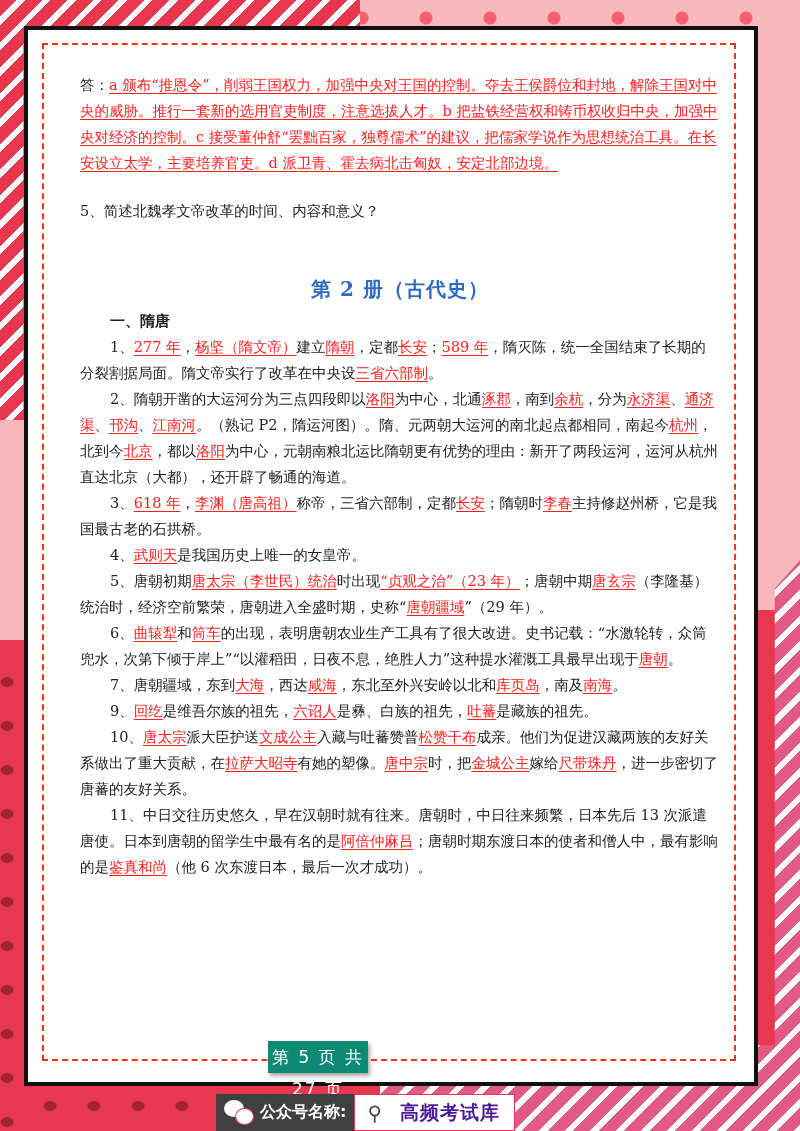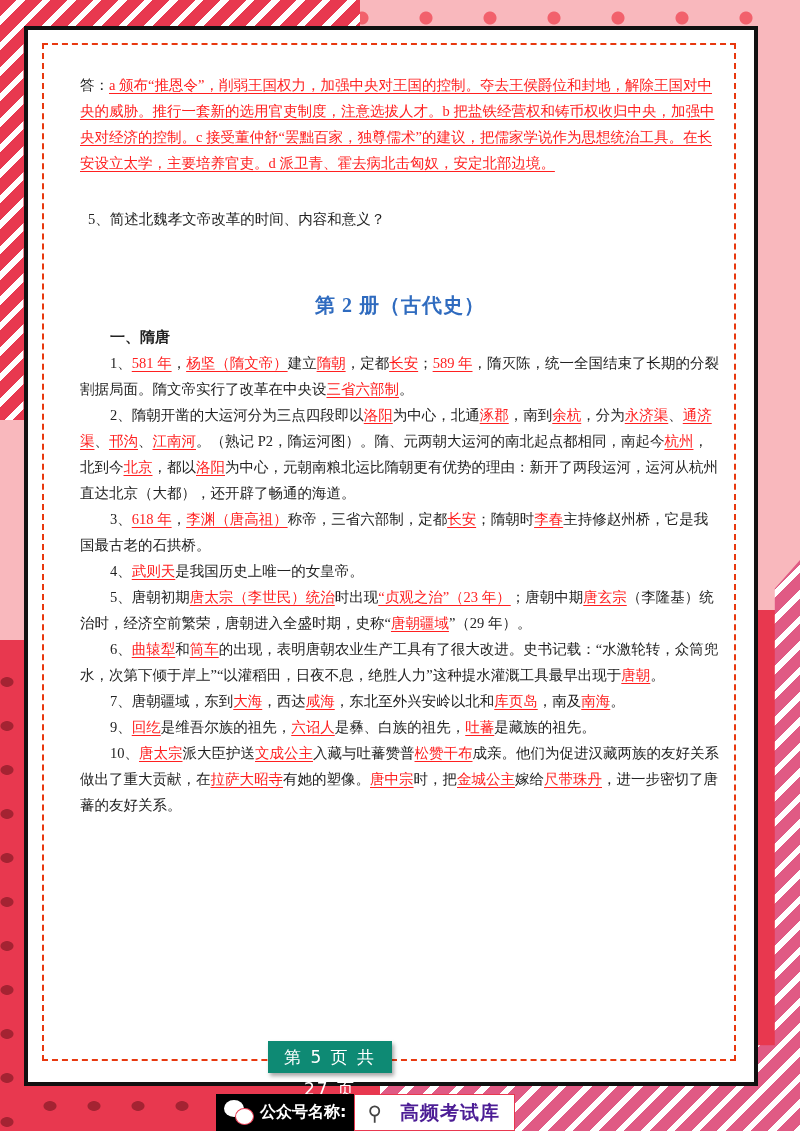--- a/index.html
+++ b/index.html
@@ -44,44 +44,44 @@
   .frame {
     position: absolute; left: 24px; top: 26px; width: 734px; height: 1060px;
     background: #ffffff; border: 4px solid #111; box-sizing: border-box;
   }
   .dashed {
     position: absolute; left: 42px; top: 43px; width: 694px; height: 1018px;
     border: 2px dashed #e8380f; box-sizing: border-box;
   }
   .content {
     position: absolute; left: 80px; top: 72px; width: 640px;
-    font-size: 14.5px; line-height: 26px; color: #222; font-family: Liberation Serif, serif;
+    font-size: 14.5px; line-height: 26px; color: #222;
   }
   .p { margin: 0; }
   .answer { color: #ff2020; text-decoration: underline; text-underline-offset: 3px; }
   .hl { color: #ff2020; text-decoration: underline; text-underline-offset: 3px; }
   .gap { height: 22px; }
-  .q { margin: 8px; }
+  .q { margin: 0; }
   .title {
     text-align: center; color: #2f6bbf; font-size: 20px; font-weight: bold;
     margin: 30px 0 6px 0; letter-spacing: 1px;
   }
   .section { font-weight: bold; margin: 0 0 0 30px; font-size: 15px; }
   .item { text-indent: 30px; margin: 0; }
   .page-badge {
-    position: absolute; left: 268px; top: 1041px; width: 124px; height: 32px;
+    position: absolute; left: 268px; top: 1041px; width: 100px; height: 32px;
     background: #0e8a74; color: #fff; font-family: "DejaVu Sans", sans-serif;
     font-size: 17px; line-height: 32px; text-align: center; letter-spacing: 2px;
     box-shadow: 2px 3px 4px rgba(0,0,0,0.35);
   }
   .footer {
     position: absolute; left: 216px; top: 1094px; height: 37px; display: flex; align-items: stretch;
   }
   .footer-left {
-    background: #000000; color: #fff; display: flex; align-items: center; padding: 0 8px 0 8px;
+    background: #404040; color: #fff; display: flex; align-items: center; padding: 0 8px 0 8px;
     font-family: "DejaVu Sans", sans-serif; font-weight: bold; font-size: 16px;
   }
   .wechat { width: 30px; height: 26px; position: relative; margin-right: 6px; }
   .wechat .b1 { position: absolute; left: 0; top: 0; width: 20px; height: 17px; background: #fff; border-radius: 50%; }
   .wechat .b2 { position: absolute; left: 11px; top: 8px; width: 17px; height: 15px; background: #fff; border-radius: 50%; border: 1px solid #e8384f; }
   .footer-right {
     background: #fff; display: flex; align-items: center; padding: 0 14px 0 12px; border: 1px solid #e8384f;
   }
   .search-glyph { font-size: 20px; color: #444; margin-right: 18px; font-family: "DejaVu Sans", sans-serif; }
   .footer-name { color: #4c1d95; font-size: 19px; font-weight: bold; font-family: "DejaVu Sans", sans-serif; letter-spacing: 1px; }
@@ -102,29 +102,30 @@
 <div class="content">
   <p class="p"><span>答：</span><span class="answer">a 颁布“推恩令”，削弱王国权力，加强中央对王国的控制。夺去王侯爵位和封地，解除王国对中央的威胁。推行一套新的选用官吏制度，注意选拔人才。b 把盐铁经营权和铸币权收归中央，加强中央对经济的控制。c 接受董仲舒“罢黜百家，独尊儒术”的建议，把儒家学说作为思想统治工具。在长安设立太学，主要培养官吏。d 派卫青、霍去病北击匈奴，安定北部边境。</span></p>
   <div class="gap"></div>
   <p class="q">5、简述北魏孝文帝改革的时间、内容和意义？</p>
   <div class="gap"></div>
 
   <div class="title">第 2 册（古代史）</div>
   <p class="section">一、隋唐</p>
 
   <div id="items">
-      <p class="item"><span>1、</span><span class="hl">581 年</span><span>，</span><span class="hl">杨坚（隋文帝）</span><span>建立</span><span class="hl">隋朝</span><span>，定都</span><span class="hl">长安</span><span>；</span><span class="hl">589 年</span><span>，隋灭陈，统一全国结束了长期的分裂割据局面。隋文帝实行了改革在中央设</span><span class="hl">三省六部制</span><span>。</span></p>
+      <p class="item"><span>1、</span><span class="hl">277 年</span><span>，</span><span class="hl">杨坚（隋文帝）</span><span>建立</span><span class="hl">隋朝</span><span>，定都</span><span class="hl">长安</span><span>；</span><span class="hl">589 年</span><span>，隋灭陈，统一全国结束了长期的分裂割据局面。隋文帝实行了改革在中央设</span><span class="hl">三省六部制</span><span>。</span></p>
       <p class="item"><span>2、隋朝开凿的大运河分为三点四段即以</span><span class="hl">洛阳</span><span>为中心，北通</span><span class="hl">涿郡</span><span>，南到</span><span class="hl">余杭</span><span>，分为</span><span class="hl">永济渠</span><span>、</span><span class="hl">通济渠</span><span>、</span><span class="hl">邗沟</span><span>、</span><span class="hl">江南河</span><span>。（熟记 P2，隋运河图）。隋、元两朝大运河的南北起点都相同，南起今</span><span class="hl">杭州</span><span>，北到今</span><span class="hl">北京</span><span>，都以</span><span class="hl">洛阳</span><span>为中心，元朝南粮北运比隋朝更有优势的理由：新开了两段运河，运河从杭州直达北京（大都），还开辟了畅通的海道。</span></p>
       <p class="item"><span>3、</span><span class="hl">618 年</span><span>，</span><span class="hl">李渊（唐高祖）</span><span>称帝，三省六部制，定都</span><span class="hl">长安</span><span>；隋朝时</span><span class="hl">李春</span><span>主持修赵州桥，它是我国最古老的石拱桥。</span></p>
       <p class="item"><span>4、</span><span class="hl">武则天</span><span>是我国历史上唯一的女皇帝。</span></p>
       <p class="item"><span>5、唐朝初期</span><span class="hl">唐太宗（李世民）统治</span><span>时出现</span><span class="hl">“贞观之治”（23 年）</span><span>；唐朝中期</span><span class="hl">唐玄宗</span><span>（李隆基）统治时，经济空前繁荣，唐朝进入全盛时期，史称“</span><span class="hl">唐朝疆域</span><span>”（29 年）。</span></p>
       <p class="item"><span>6、</span><span class="hl">曲辕犁</span><span>和</span><span class="hl">筒车</span><span>的出现，表明唐朝农业生产工具有了很大改进。史书记载：“水激轮转，众筒兜水，次第下倾于岸上”“以灌稻田，日夜不息，绝胜人力”这种提水灌溉工具最早出现于</span><span class="hl">唐朝</span><span>。</span></p>
       <p class="item"><span>7、唐朝疆域，东到</span><span class="hl">大海</span><span>，西达</span><span class="hl">咸海</span><span>，东北至外兴安岭以北和</span><span class="hl">库页岛</span><span>，南及</span><span class="hl">南海</span><span>。</span></p>
       <p class="item"><span>9、</span><span class="hl">回纥</span><span>是维吾尔族的祖先，</span><span class="hl">六诏人</span><span>是彝、白族的祖先，</span><span class="hl">吐蕃</span><span>是藏族的祖先。</span></p>
       <p class="item"><span>10、</span><span class="hl">唐太宗</span><span>派大臣护送</span><span class="hl">文成公主</span><span>入藏与吐蕃赞普</span><span class="hl">松赞干布</span><span>成亲。他们为促进汉藏两族的友好关系做出了重大贡献，在</span><span class="hl">拉萨大昭寺</span><span>有她的塑像。</span><span class="hl">唐中宗</span><span>时，把</span><span class="hl">金城公主</span><span>嫁给</span><span class="hl">尺带珠丹</span><span>，进一步密切了唐蕃的友好关系。</span></p>
+      <p class="item"><span>11、中日交往历史悠久，早在汉朝时就有往来。唐朝时，中日往来频繁，日本先后 13 次派遣唐使。日本到唐朝的留学生中最有名的是</span><span class="hl">阿倍仲麻吕</span><span>；唐朝时期东渡日本的使者和僧人中，最有影响的是</span><span class="hl">鉴真和尚</span><span>（他 6 次东渡日本，最后一次才成功）。</span></p>
     </div>
 </div>
 
 <div class="page-badge">第 5 页 共 27 页</div>
 
 <div class="footer">
   <div class="footer-left">
     <span class="wechat">
         <span class="b1"></span>
         <span class="b2"></span>

